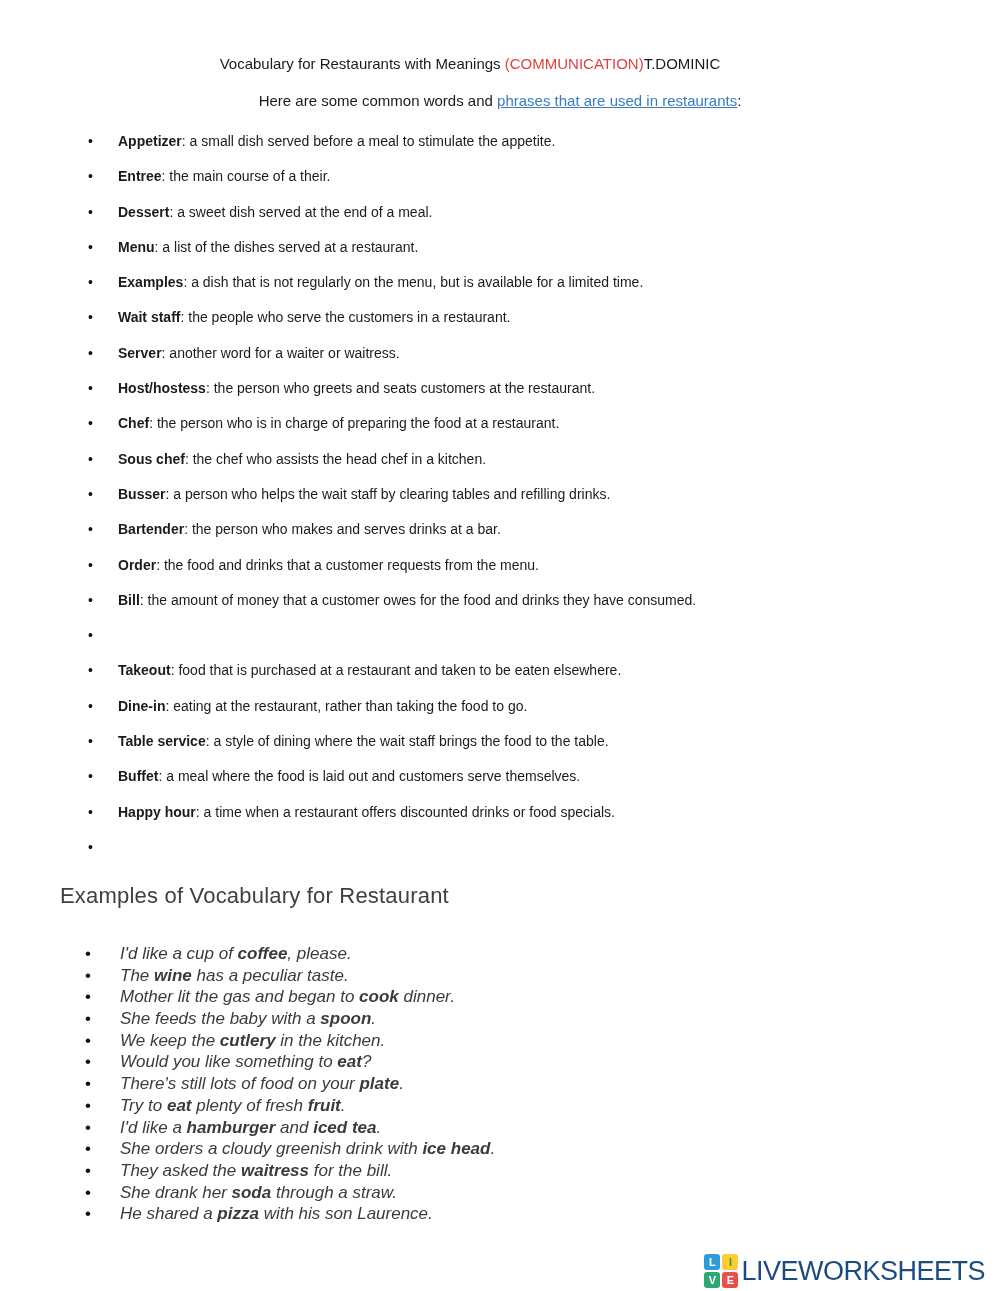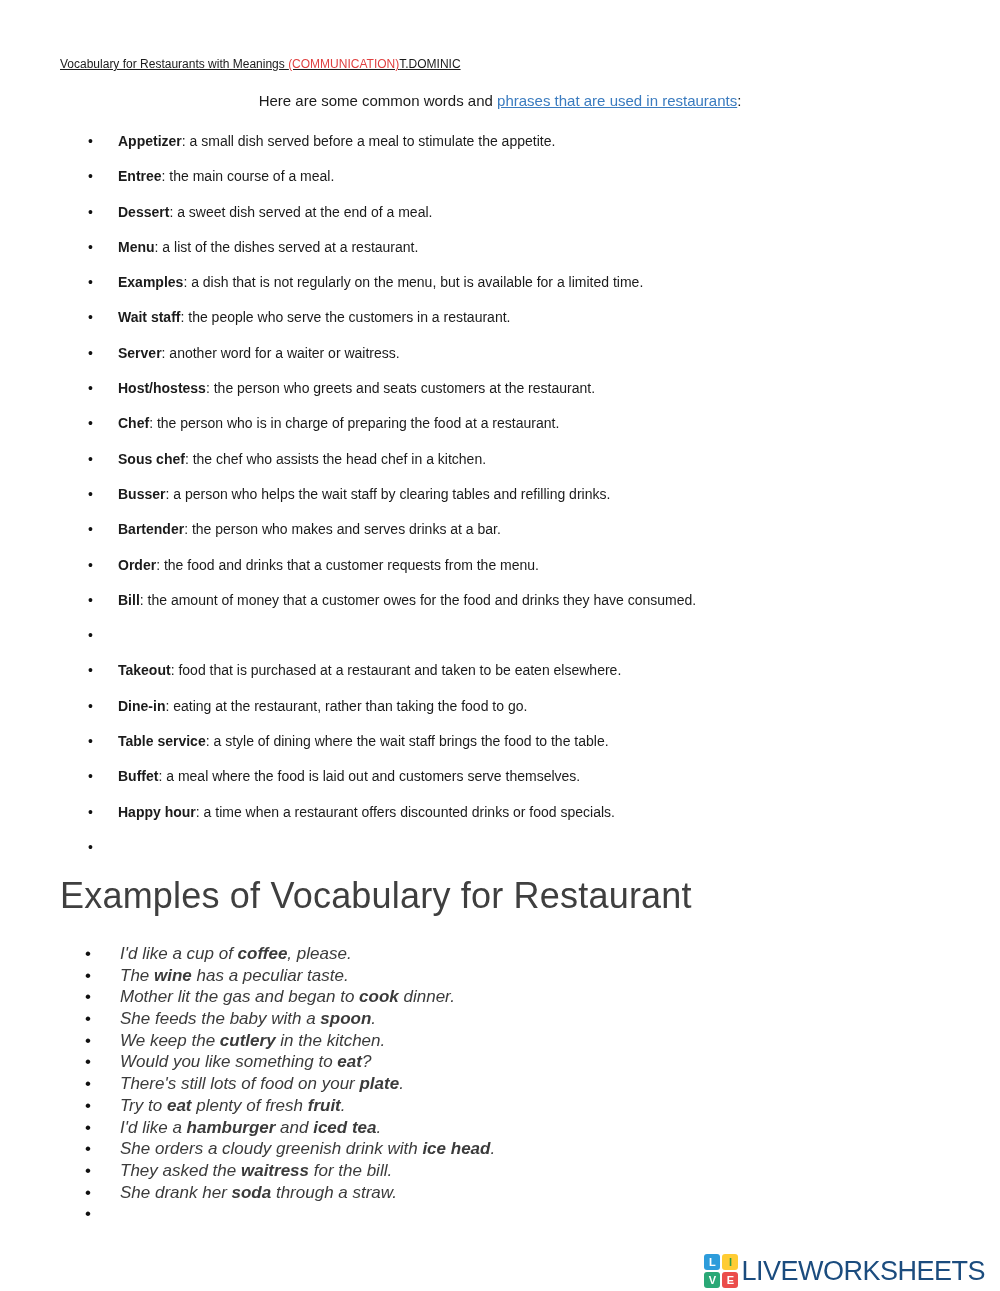--- a/index.html
+++ b/index.html
@@ -11,25 +11,24 @@
     background: #fff;
     box-sizing: border-box;
     padding: 55px 60px 0 60px;
     font-family: "Liberation Sans", sans-serif;
     color: var(--text, #1b1b1b);
     overflow: hidden;
   }
   
   .doc-header {
     display: flex;
-    justify-content: flex-start;
+    justify-content: center;
     align-items: baseline;
-    font-size: 12px;
+    font-size: 15px;
     line-height: 18px;
-    text-decoration: underline;
   }
   .doc-title .tag { color: var(--red, #e04040); }
   .author { margin-right: 60px; }
 
   
   .intro {
     margin: 19px 0 0 0;
     font-size: 15px;
     line-height: 18px;
     text-align: center;
@@ -57,21 +56,21 @@
   .bullet {
     flex: 0 0 30px;
     width: 30px;
     color: #111;
   }
   ul.vocab .term { font-weight: bold; }
 
   
   .examples-heading {
     margin: 20px 0 0 0;
-    font-size: 36px;
+    font-size: 22px;
     line-height: 40px;
     font-weight: 300;
     color: #3f3f3f;
     letter-spacing: 0.2px;
   }
   ul.examples {
     list-style: none;
     margin: 27px 0 0 0;
     padding: 0 0 0 25px;
   }
@@ -138,21 +137,21 @@
   </p>
 
   <ul class="vocab">
   <li>
     <span class="bullet">•</span>
     <span class="vi-text"><b class="term">Appetizer</b><span class="def">: a small dish served before a meal to stimulate the appetite.</span></span>
   </li>
 
   <li>
     <span class="bullet">•</span>
-    <span class="vi-text"><b class="term">Entree</b><span class="def">: the main course of a meal.</span></span>
+    <span class="vi-text"><b class="term">Entree</b><span class="def">: the main course of a their.</span></span>
   </li>
 
   <li>
     <span class="bullet">•</span>
     <span class="vi-text"><b class="term">Dessert</b><span class="def">: a sweet dish served at the end of a meal.</span></span>
   </li>
 
   <li>
     <span class="bullet">•</span>
     <span class="vi-text"><b class="term">Menu</b><span class="def">: a list of the dishes served at a restaurant.</span></span>
@@ -300,20 +299,21 @@
     <span class="ex-text"><span>They asked the </span><span class="bold">waitress</span><span> for the bill.</span></span>
   </li>
 
   <li>
     <span class="bullet">•</span>
     <span class="ex-text"><span>She drank her </span><span class="bold">soda</span><span> through a straw.</span></span>
   </li>
 
   <li>
     <span class="bullet">•</span>
+    <span class="ex-text"><span>He shared a </span><span class="bold">pizza</span><span> with his son Laurence.</span></span>
   </li>
 </ul>
 
   <div class="footer">
     <div class="logo-grid">
         <span class="logo-tile" style="background: rgb(45, 156, 219); color: rgb(255, 255, 255);">L</span>
         <span class="logo-tile" style="background: rgb(255, 204, 51); color: rgb(47, 158, 68);">I</span>
         <span class="logo-tile" style="background: rgb(42, 168, 118); color: rgb(255, 255, 255);">V</span>
         <span class="logo-tile" style="background: rgb(235, 77, 75); color: rgb(255, 255, 255);">E</span>
       </div>

